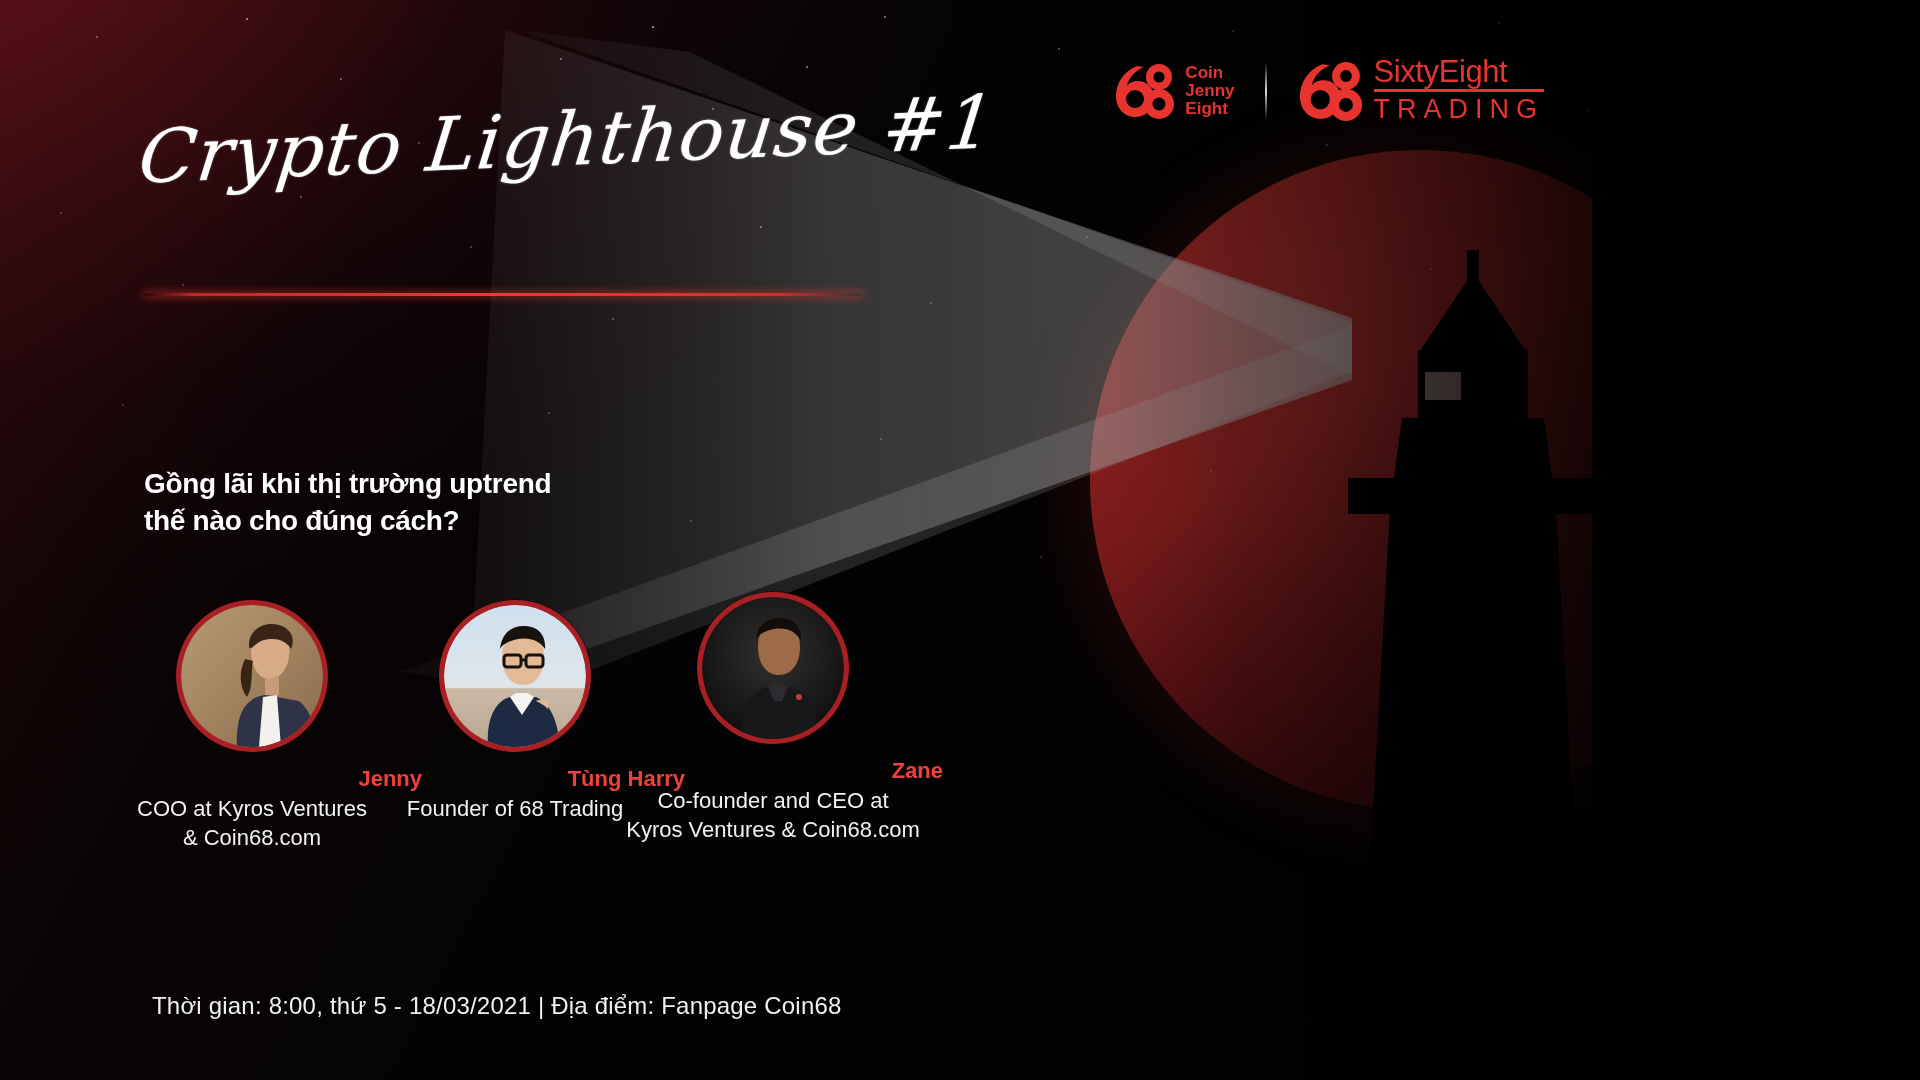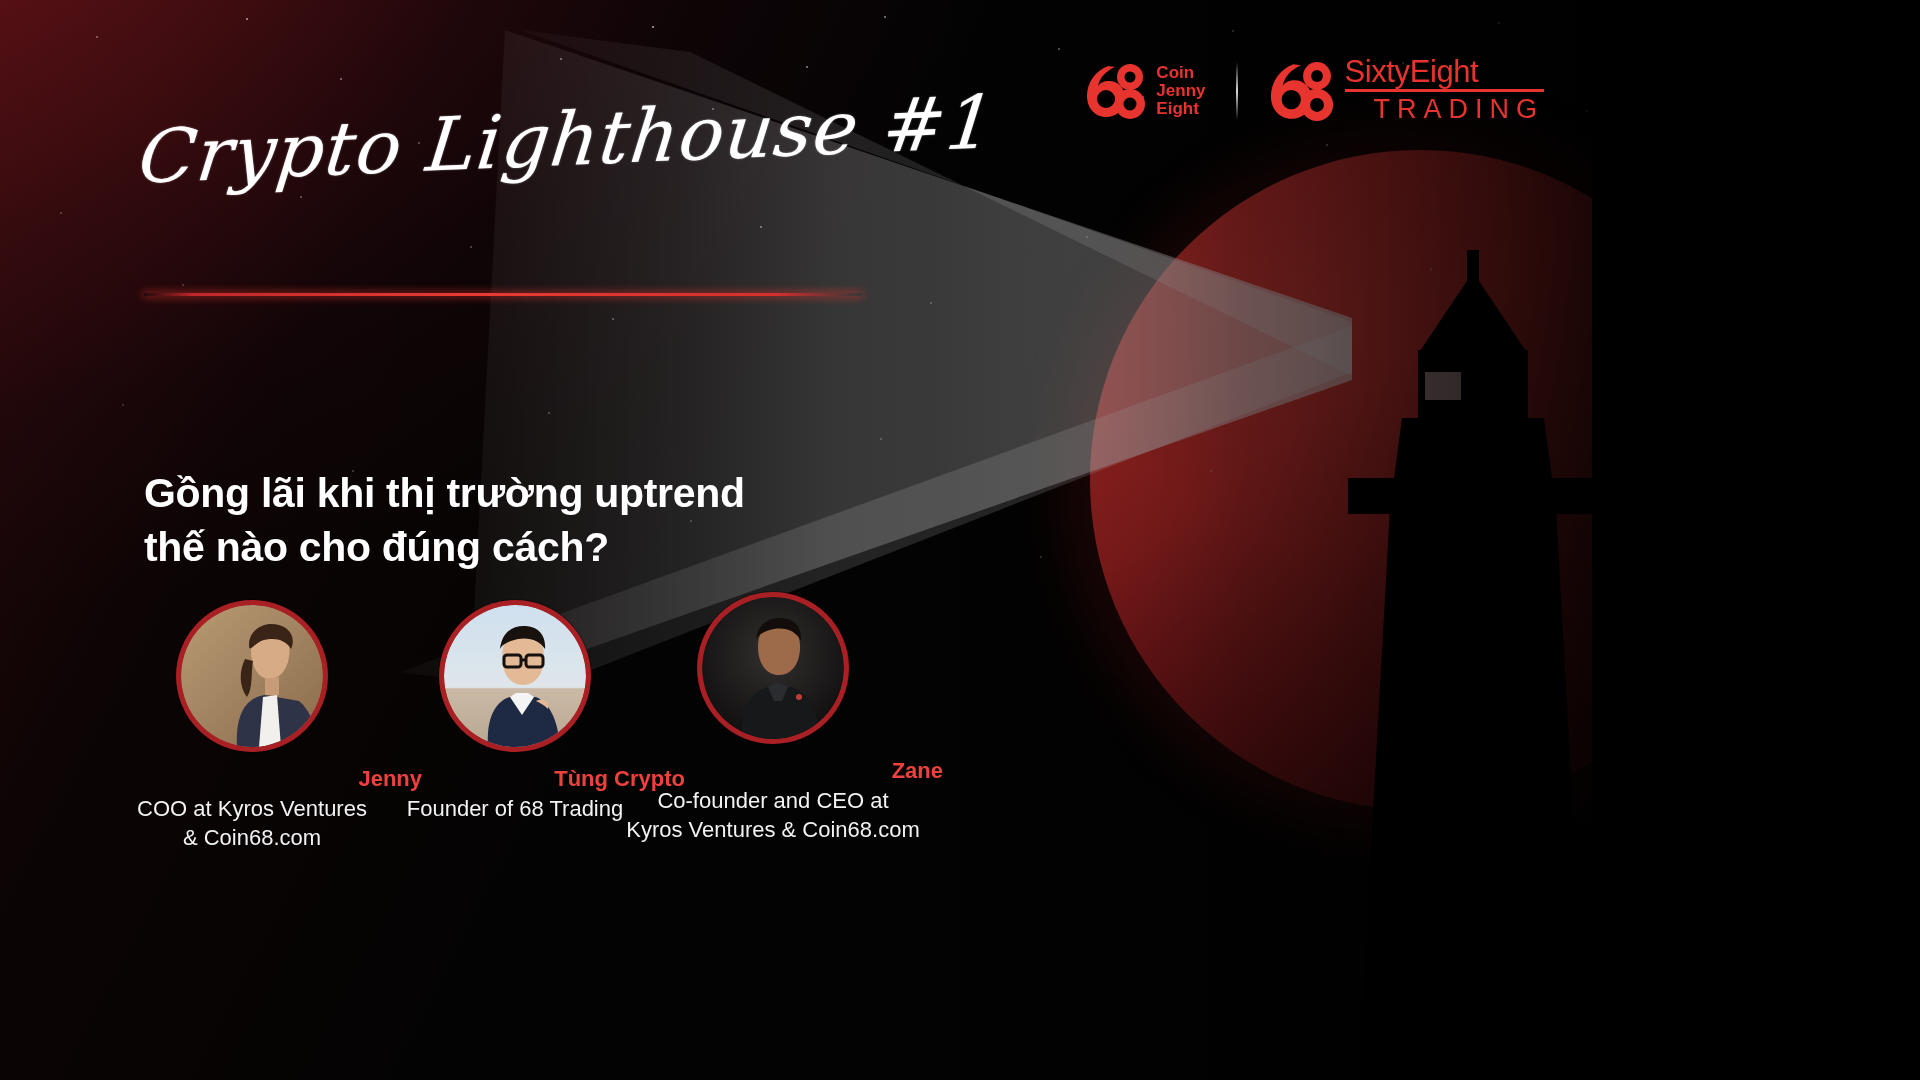--- a/index.html
+++ b/index.html
@@ -88,21 +88,21 @@
     color:#ef4040;
     font-size:96px;
     font-weight:bold;
     letter-spacing:-1px;
     line-height:1.05;
     white-space:nowrap;
   }
   .subhead {
     position:absolute; left:144px; top:466px;
     color:#fff;
-    font-size:41px;
+    font-size:28px;
     font-weight:bold;
     line-height:1.32;
     letter-spacing:-.3px;
   }
 
   
   .speakers { position:absolute; left:0; top:600px; width:1200px; }
   .speaker {
     position:absolute;
     text-align:center;
@@ -162,21 +162,21 @@
     background:linear-gradient(to bottom, rgba(255,255,255,0), rgba(255,255,255,.85), rgba(255,255,255,0));
   }
   .logo-se-top {
     color:#e8342f; font-size:31px; font-weight:normal;
     letter-spacing:-.4px; line-height:1;
     border-bottom:3px solid #e8342f;
     padding-bottom:2px;
   }
   .logo-se-bot {
     color:#e8342f; font-size:27px; font-weight:400;
-    letter-spacing:7px; line-height:1.18; padding-top:2px;margin-left:29px;
+    letter-spacing:7px; line-height:1.18; padding-top:2px;
   }
 </style>
 </head>
 <body>
 
 <div id="stage">
 
   <div class="bg-maroon"></div>
 
   <div class="sun-glow"></div>
@@ -371,21 +371,21 @@
               <path d="M58 52 C58 34, 68 26, 80 26 C92 26, 100 36, 100 52 C100 68, 92 80, 79 80 C66 80, 58 68, 58 52 Z" fill="#e3b996"></path>
               <path d="M56 44 C58 26, 70 20, 82 21 C96 22, 102 32, 101 44 C96 36, 86 32, 74 34 C64 36, 58 40, 56 44 Z" fill="#18120e"></path>
               <rect x="60" y="50" width="17" height="12" rx="3" fill="none" stroke="#15110e" stroke-width="3"></rect>
               <rect x="82" y="50" width="17" height="12" rx="3" fill="none" stroke="#15110e" stroke-width="3"></rect>
               <line x1="77" y1="55" x2="82" y2="55" stroke="#15110e" stroke-width="3"></line>
               <path d="M92 96 C100 92, 106 96, 104 104 C100 100, 96 98, 92 96 Z" fill="#e3b996"></path>
             </g>
           </svg>
         </div>
       </div>
-      <div class="sp-name">Tùng Crypto</div>
+      <div class="sp-name">Tùng Harry</div>
       <div class="sp-role">Founder of 68 Trading</div>
     </div>
 
     <div class="speaker" style="left:603px; top:-8px;">
       <div class="avatar-ring">
         <div class="avatar">
           <svg width="142" height="142" viewBox="0 0 142 142">
             <defs>
               <clipPath id="cl3">
                   <circle cx="71" cy="71" r="71"></circle>
@@ -406,14 +406,15 @@
           </svg>
         </div>
       </div>
       <div class="sp-name">Zane</div>
       <div class="sp-role">Co-founder and CEO  at
 Kyros Ventures &amp; Coin68.com</div>
     </div>
 
   </div>
 
+  <div class="footer">Thời gian: 8:00, thứ 5 - 18/03/2021  |  Địa điểm: Fanpage Coin68</div>
 
 </div>
 
 </body></html>

